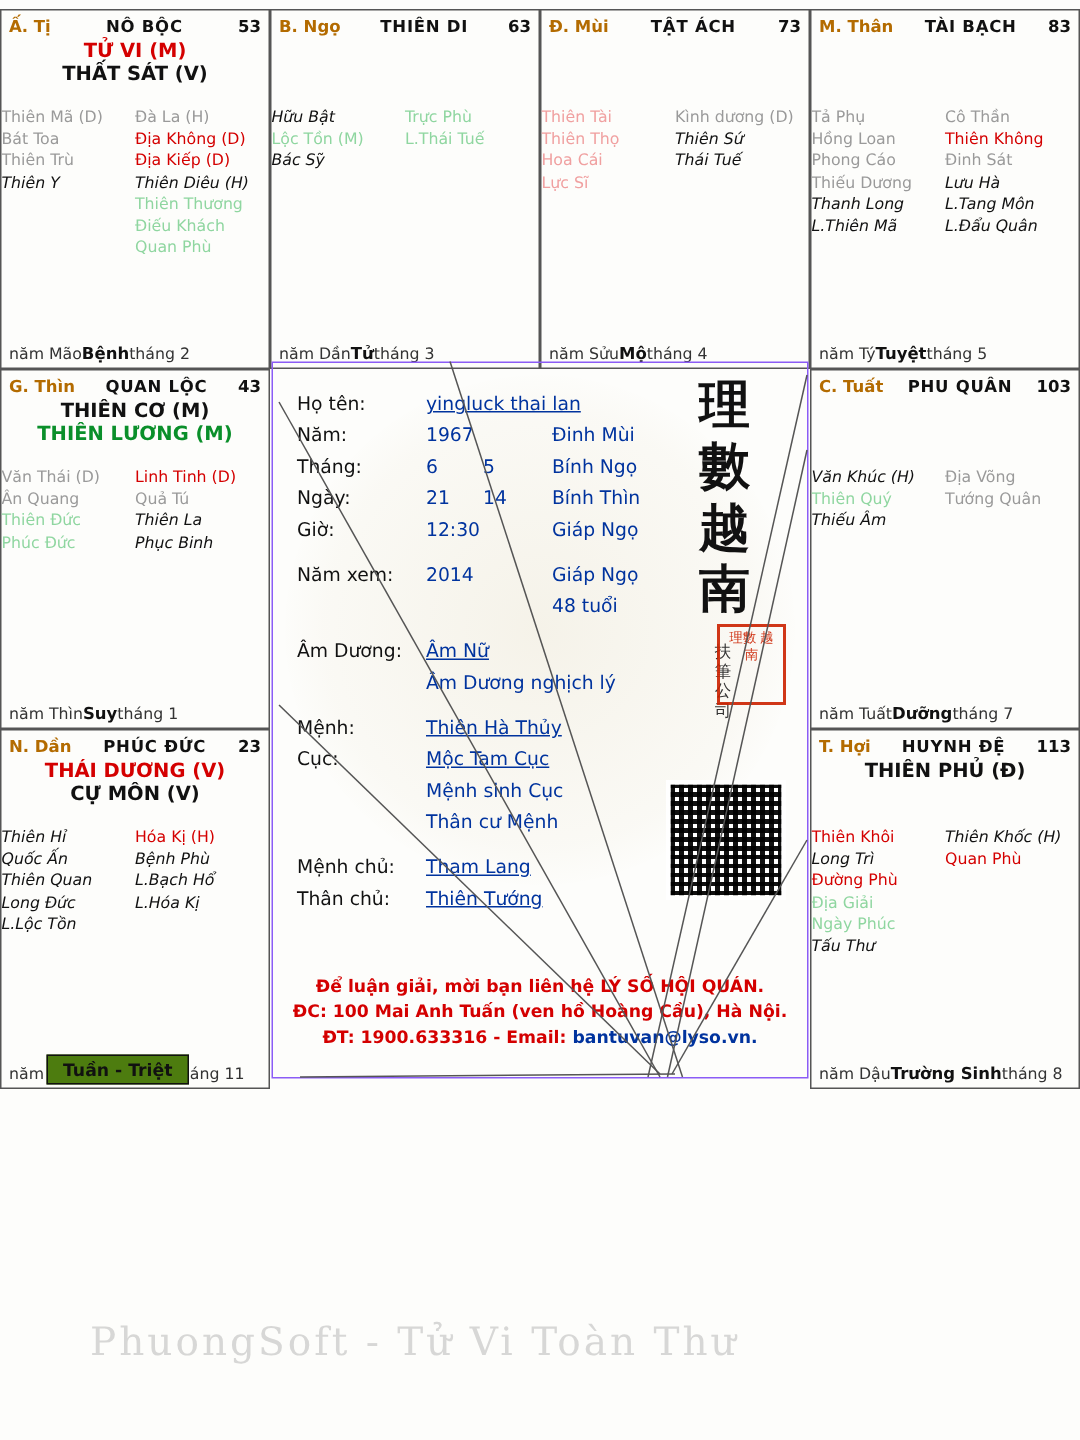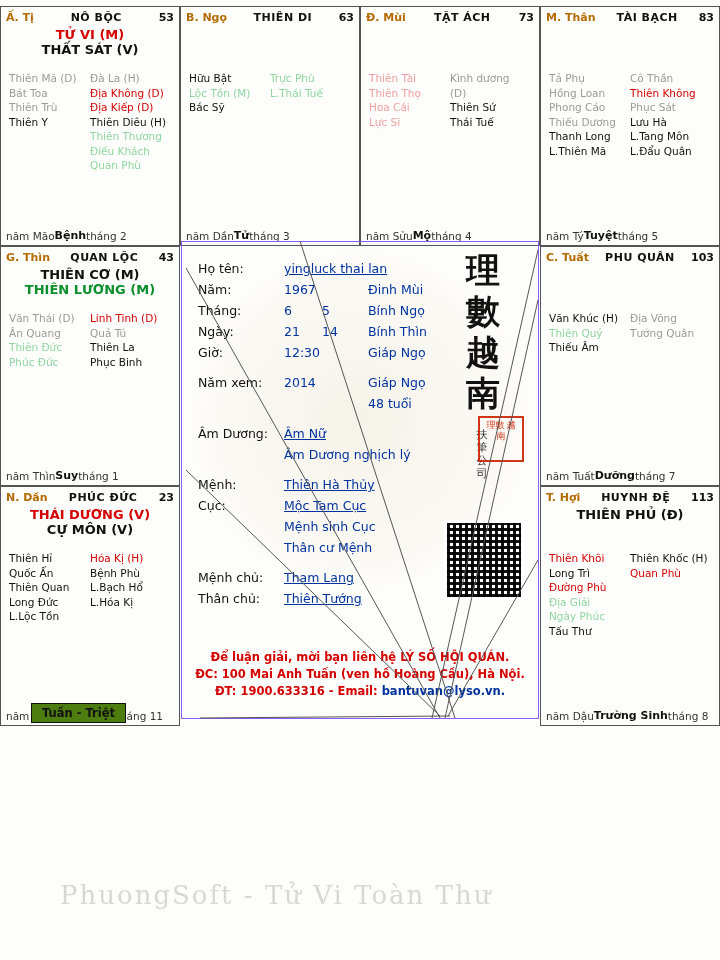--- a/index.html
+++ b/index.html
@@ -48,29 +48,29 @@
   .stars-main{
     position:absolute;top:20px;left:0;right:0;
     text-align:center;line-height:15px;
   }
   .sm-red{color:#d40000;font-weight:bold;font-size:13px;}
   .sm-green{color:#0a8f2a;font-weight:bold;font-size:13px;}
   .sm-black{color:#111;font-weight:bold;font-size:13px;}
   .cols{
     position:absolute;top:64px;left:0;right:0;bottom:20px;
     display:flex;
-    padding:0 8px;
+    padding:0 0;
     box-sizing:border-box;
     font-size:10.5px;
     line-height:14.5px;
   }
   .col{flex:1;min-width:0;padding-right:3px;}
   .col.right{text-align:left;}
   .s-red{color:#d40000;}
-  .s-black{color:#111;}
+  .s-black{color:#111;font-style:italic;}
   .s-gray{color:#9a9a9a;}
   .s-pink{color:#f0a0a0;}
   .s-ltgreen{color:#8fd6a0;}
 
   
   #center{
     position:absolute;
     left:181px;top:241px;width:358px;height:478px;
     box-sizing:border-box;
     border:1px solid #8b5cf6;
@@ -101,23 +101,23 @@
     font-weight:bold;
   }
   .callig-sub{
     position:absolute;right:30px;top:186px;
     font-family:"DejaVu Serif","Liberation Serif",serif;
     font-size:11px;color:#333;line-height:13px;text-align:center;
     width:52px;
   }
   .seal{
     position:absolute;right:14px;top:174px;
-    width:46px;height:46px;border:2px solid #cc2200;
+    width:46px;height:54px;border:2px solid #cc2200;
     color:#cc2200;font-size:9px;text-align:center;
-    font-family:Liberation Serif, serif;
+    font-family:Liberation Sans, sans-serif;
     line-height:11px;padding:2px;box-sizing:border-box;
     transform:rotate(0deg);
     opacity:.9;
   }
   .qr{
     position:absolute;right:14px;bottom:118px;
     width:74px;height:74px;
     background:
       repeating-linear-gradient(90deg,#111 0 3px,#fff 3px 6px),
       repeating-linear-gradient(0deg,#111 0 3px,#fff 3px 6px);
@@ -254,21 +254,21 @@
           <div class="s-gray">Tả Phụ</div>
           <div class="s-gray">Hồng Loan</div>
           <div class="s-gray">Phong Cáo</div>
           <div class="s-gray">Thiếu Dương</div>
           <div class="s-black">Thanh Long</div>
           <div class="s-black">L.Thiên Mã</div>
         </div>
         <div class="col right">
           <div class="s-gray">Cô Thần</div>
           <div class="s-red">Thiên Không</div>
-          <div class="s-gray">Phục Sát</div>
+          <div class="s-gray">Đinh Sát</div>
           <div class="s-black">Lưu Hà</div>
           <div class="s-black">L.Tang Môn</div>
           <div class="s-black">L.Đẩu Quân</div>
         </div>
       </div>
       <div class="ftr">
         <span class="l">năm Tý</span>
         <span class="m">Tuyệt</span>
         <span class="r">tháng 5</span>
       </div>

